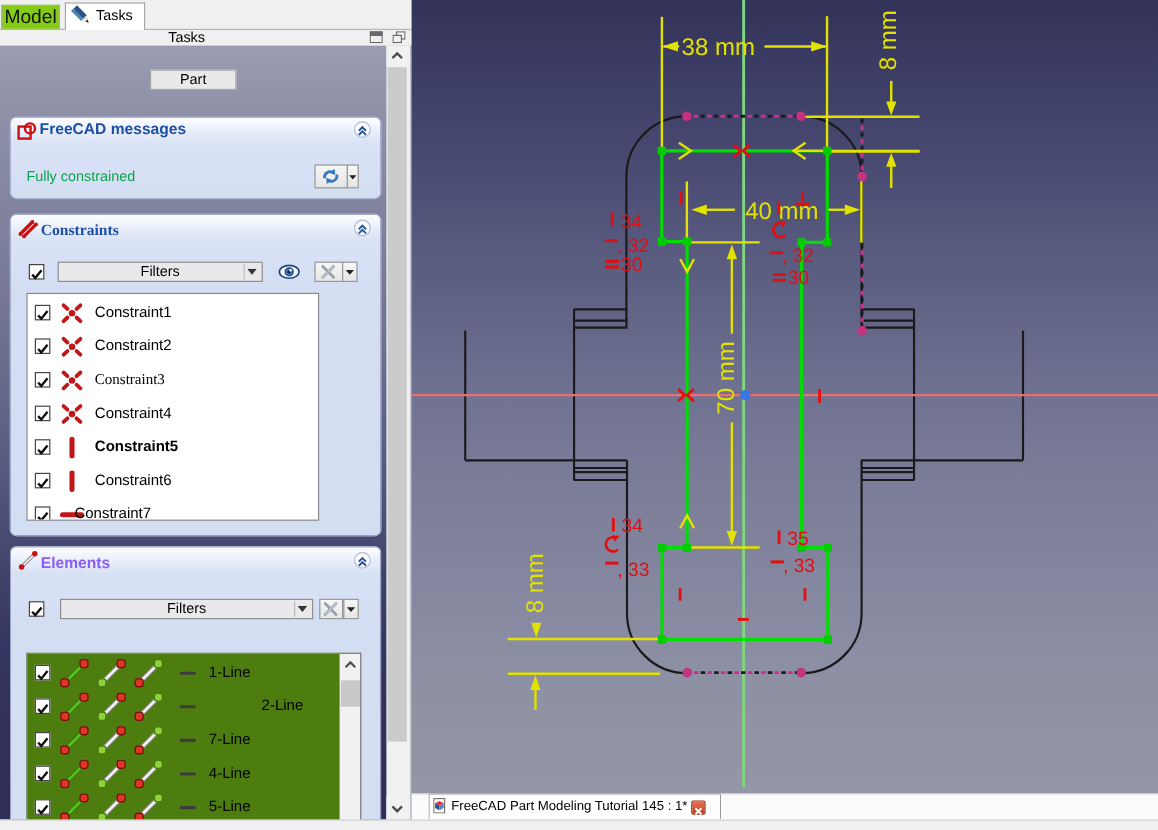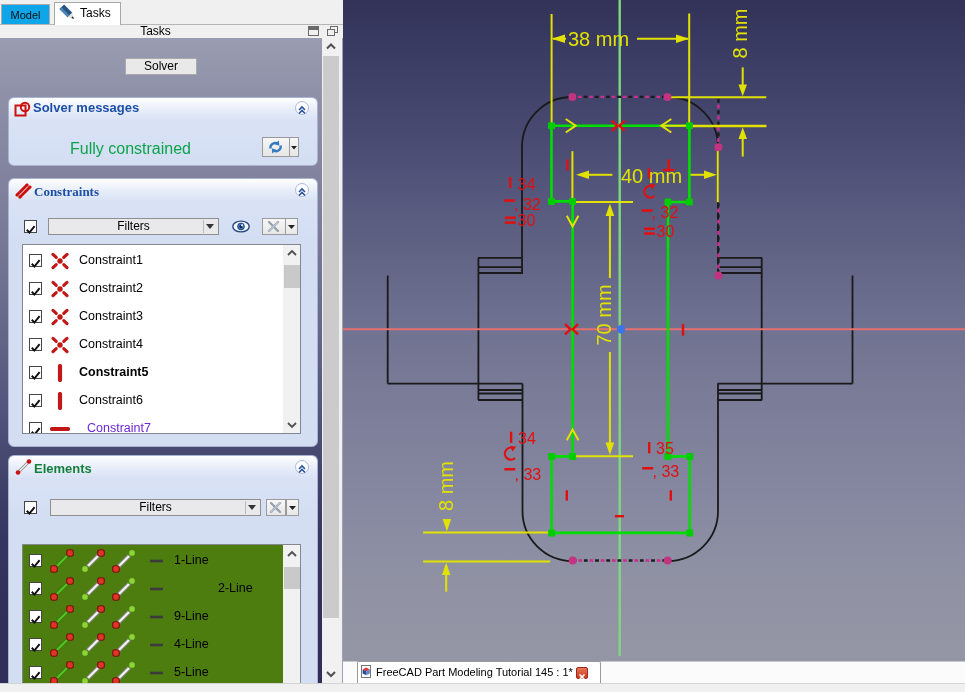--- a/index.html
+++ b/index.html
@@ -6,21 +6,21 @@
   body{width:965px;height:692px;position:relative;overflow:hidden;
        font-family:"Liberation Sans", sans-serif;background:#f0f0f0;}
   .abs{position:absolute;}
 </style>
 </head>
 <body>
 
 <div class="abs" id="leftcol" style="left:0;top:0;width:343px;height:692px;background:#f0f0f0;">
 
   <div class="abs" style="left:0;top:0;width:343px;height:24px;background:#f0f0f0;border-bottom:1px solid #b6b6b6;"></div>
-  <div class="abs" style="left:1px;top:4px;width:49px;height:20px;background:#0ea5e9;border:1px solid #acacac;border-bottom:none;box-sizing:border-box;font-size:11px;color:#111;text-align:center;line-height:20px;">Model</div>
+  <div class="abs" style="left:1px;top:4px;width:49px;height:20px;background:#84cc16;border:1px solid #acacac;border-bottom:none;box-sizing:border-box;font-size:16px;color:#111;text-align:center;line-height:20px;">Model</div>
   <div class="abs" style="left:54px;top:2px;width:67px;height:23px;background:#ffffff;border:1px solid #a8a8a8;border-bottom:none;box-sizing:border-box;"></div>
   <svg class="abs" style="left:59px;top:4px" width="18" height="18" viewBox="0 0 18 18">
     <g transform="rotate(-45 9 9)">
       <rect x="5.7" y="0.2" width="6.6" height="11.6" fill="#27557f"></rect>
       <rect x="5.7" y="0.2" width="2.7" height="11.6" fill="#4a86b8"></rect>
       <polygon points="5.7,11.8 12.3,11.8 9,17.4" fill="#e8e4da"></polygon>
       <polygon points="7.9,14.8 10.1,14.8 9,17.4" fill="#222"></polygon>
     </g>
   </svg>
   <div class="abs" style="left:80px;top:2px;width:40px;height:23px;font-size:12px;color:#000;line-height:23px;">Tasks</div>
@@ -41,35 +41,35 @@
   <div class="abs" style="left:322px;top:38px;width:18px;height:645px;background:#f1f1f1;"></div>
   <div class="abs" style="left:322px;top:38px;width:18px;height:17px;background:#f1f1f1;color:#505050;"><svg width="18" height="17">
         <polyline points="5,10.5 9,6.5 13,10.5" fill="none" stroke="#505050" stroke-width="2"></polyline>
       </svg></div>
   <div class="abs" style="left:323px;top:56px;width:16px;height:562px;background:#cbcbcb;"></div>
   <div class="abs" style="left:322px;top:664px;width:18px;height:19px;background:#f1f1f1;"><svg width="18" height="19">
         <polyline points="5,8 9,12 13,8" fill="none" stroke="#505050" stroke-width="2"></polyline>
       </svg></div>
   <div class="abs" style="left:340px;top:38px;width:3px;height:645px;background:#f0f0f0;border-right:1px solid #9fa2b2;box-sizing:border-box;"></div>
 
-  <div class="abs" style="left:125px;top:58px;width:72px;height:17px;background:#e9e9e9;border:1px solid #a9a9a9;box-sizing:border-box;font-size:12px;text-align:center;line-height:15px;color:#000;">Solver</div>
+  <div class="abs" style="left:125px;top:58px;width:72px;height:17px;background:#e9e9e9;border:1px solid #a9a9a9;box-sizing:border-box;font-size:12px;text-align:center;line-height:15px;color:#000;">Part</div>
 
   <div class="abs" style="left:8px;top:97px;width:310px;height:69px;border:1px solid #a9b4d2;border-radius:6px;box-sizing:border-box;background:linear-gradient(180deg,#fdfeff 0%,#e7edf9 12px,#d9e2f5 22px,#d4def3 100%);"></div>
   <svg class="abs" style="left:14px;top:101px" width="17" height="16" viewBox="0 0 17 16">
     <rect x="1.5" y="4.5" width="10" height="10" fill="none" stroke="#cc1111" stroke-width="2"></rect>
     <circle cx="11" cy="6" r="4.2" fill="none" stroke="#cc1111" stroke-width="2"></circle>
   </svg>
-  <div class="abs" style="left:33px;top:100px;font-size:13px;font-weight:bold;color:#1c4fa8;">Solver messages</div>
+  <div class="abs" style="left:33px;top:100px;font-size:13px;font-weight:bold;color:#1c4fa8;">FreeCAD messages</div>
   <div class="abs" style="left:295px;top:101px;width:14px;height:14px;border-radius:8px;background:#fdfdff;border:1px solid #aebada;box-sizing:border-box;"><svg width="12" height="12">
         <g fill="none" stroke="#27539b" stroke-width="1.6">
           <polyline points="3,6 6,3 9,6"></polyline>
           <polyline points="3,9.5 6,6.5 9,9.5"></polyline>
         </g>
       </svg></div>
-  <div class="abs" style="left:22px;top:140px;font-size:16px;color:#0aa44c;margin-left:48px;">Fully constrained</div>
+  <div class="abs" style="left:22px;top:140px;font-size:12px;color:#0aa44c;">Fully constrained</div>
   <div class="abs" style="left:262px;top:137px;width:28px;height:20px;background:linear-gradient(#f6f6f6,#e6e6e6);border:1px solid #9a9a9a;box-sizing:border-box;"></div>
   <svg class="abs" style="left:266px;top:140px" width="20" height="14" viewBox="0 0 20 14">
     <g fill="none" stroke="#3579c0" stroke-width="2.3">
       <path d="M4.5,8.5 A4.6,4.6 0 0 1 12,4.2"></path>
       <path d="M14.6,5.5 A4.6,4.6 0 0 1 7,9.9"></path>
     </g>
     <polygon points="12.8,0.6 13.4,5.8 8.6,4.0" fill="#3579c0"></polygon>
     <polygon points="6.3,13.4 5.8,8.2 10.6,10.1" fill="#3579c0"></polygon>
   </svg>
   <div class="abs" style="left:289px;top:137px;width:10px;height:20px;background:linear-gradient(#f6f6f6,#e6e6e6);border:1px solid #9a9a9a;box-sizing:border-box;"><svg width="8" height="18">
@@ -112,21 +112,21 @@
     <g stroke="#9aa0a8" stroke-width="2.4" stroke-linecap="round">
         <line x1="3" y1="11" x2="12" y2="2"></line>
         <line x1="3" y1="2" x2="12" y2="11"></line>
       </g>
     <line x1="3" y1="11" x2="12" y2="2" stroke="#b8cadf" stroke-width="1.2" stroke-linecap="round"></line>
   </svg>
   <div class="abs" style="left:285px;top:218px;width:13px;height:17px;background:linear-gradient(#f7f7f7,#e7e7e7);border:1px solid #9a9a9a;box-sizing:border-box;"><svg width="11" height="15">
         <polygon points="2,6 9,6 5.5,10" fill="#222"></polygon>
       </svg></div>
 
-  <div class="abs" style="left:22px;top:244px;width:279px;height:190px;background:#ffffff;border:1px solid #828790;box-sizing:border-box;overflow:hidden;" id="clist">
+  <div class="abs" style="left:22px;top:244px;width:244px;height:190px;background:#ffffff;border:1px solid #828790;box-sizing:border-box;overflow:hidden;" id="clist">
 <div class="abs" style="left:6px;top:9px;width:13px;height:13px;background:#fff;border:1px solid #454545;box-sizing:border-box;"><svg width="11" height="11">
           <polyline points="1.8,5.8 4.4,8.6 9.6,2.2" fill="none" stroke="#111" stroke-width="2"></polyline>
         </svg></div>
 <svg class="abs" style="left:27px;top:7px" width="20" height="18" viewBox="0 0 20 18">
         <g stroke="#c01818" stroke-width="3.2" stroke-linecap="round">
           <line x1="3.0" y1="2.4" x2="6.2" y2="5.4"></line>
           <line x1="17.0" y1="2.4" x2="13.8" y2="5.4"></line>
           <line x1="3.0" y1="15.6" x2="6.2" y2="12.6"></line>
           <line x1="17.0" y1="15.6" x2="13.8" y2="12.6"></line>
         </g>
@@ -151,21 +151,21 @@
         </svg></div>
 <svg class="abs" style="left:27px;top:63px" width="20" height="18" viewBox="0 0 20 18">
         <g stroke="#c01818" stroke-width="3.2" stroke-linecap="round">
           <line x1="3.0" y1="2.4" x2="6.2" y2="5.4"></line>
           <line x1="17.0" y1="2.4" x2="13.8" y2="5.4"></line>
           <line x1="3.0" y1="15.6" x2="6.2" y2="12.6"></line>
           <line x1="17.0" y1="15.6" x2="13.8" y2="12.6"></line>
         </g>
         <circle cx="10" cy="9" r="2.7" fill="#c01818"></circle>
       </svg>
-<div class="abs" style="left:56px;top:64px;font-size:12.5px;color:#000;">Constraint3</div>
+<div class="abs" style="left:56px;top:64px;font-size:12.5px;color:#000;font-family:Liberation Serif, serif;">Constraint3</div>
 <div class="abs" style="left:6px;top:93px;width:13px;height:13px;background:#fff;border:1px solid #454545;box-sizing:border-box;"><svg width="11" height="11">
           <polyline points="1.8,5.8 4.4,8.6 9.6,2.2" fill="none" stroke="#111" stroke-width="2"></polyline>
         </svg></div>
 <svg class="abs" style="left:27px;top:91px" width="20" height="18" viewBox="0 0 20 18">
         <g stroke="#c01818" stroke-width="3.2" stroke-linecap="round">
           <line x1="3.0" y1="2.4" x2="6.2" y2="5.4"></line>
           <line x1="17.0" y1="2.4" x2="13.8" y2="5.4"></line>
           <line x1="3.0" y1="15.6" x2="6.2" y2="12.6"></line>
           <line x1="17.0" y1="15.6" x2="13.8" y2="12.6"></line>
         </g>
@@ -185,39 +185,39 @@
 <svg class="abs" style="left:34px;top:147px" width="6" height="18">
         <line x1="3" y1="2" x2="3" y2="16" stroke="#c01818" stroke-width="4.2" stroke-linecap="round"></line>
       </svg>
 <div class="abs" style="left:56px;top:148px;font-size:12.5px;color:#000;text-align:right;">Constraint6</div>
 <div class="abs" style="left:6px;top:177px;width:13px;height:13px;background:#fff;border:1px solid #454545;box-sizing:border-box;"><svg width="11" height="11">
           <polyline points="1.8,5.8 4.4,8.6 9.6,2.2" fill="none" stroke="#111" stroke-width="2"></polyline>
         </svg></div>
 <svg class="abs" style="left:27px;top:180px" width="20" height="8">
         <line x1="2" y1="4" x2="18" y2="4" stroke="#c01818" stroke-width="4.2" stroke-linecap="round"></line>
       </svg>
-<div class="abs" style="left:64px;top:176px;font-size:12.5px;color:#6d28d9;">Constraint7</div>
+<div class="abs" style="left:39px;top:176px;font-size:12.5px;color:#000000;">Constraint7</div>
 <div class="abs" style="left:260px;top:0;width:18px;height:190px;background:#f1f1f1;"></div>
 <svg class="abs" style="left:260px;top:1px" width="18" height="15">
         <polyline points="5,9 9,5 13,9" fill="none" stroke="#505050" stroke-width="1.8"></polyline>
       </svg>
 <div class="abs" style="left:261px;top:20px;width:16px;height:23px;background:#c9c9c9;"></div>
 <svg class="abs" style="left:260px;top:173px" width="18" height="15">
         <polyline points="5,5 9,9 13,5" fill="none" stroke="#505050" stroke-width="1.8"></polyline>
       </svg>
 </div>
 
   <div class="abs" style="left:8px;top:455px;width:310px;height:228px;border:1px solid #a9b4d2;border-radius:6px 6px 0 0;border-bottom:none;box-sizing:border-box;background:linear-gradient(180deg,#fdfeff 0%,#e7edf9 12px,#d9e2f5 22px,#d4def3 60px,#d4def3 100%);"></div>
   <svg class="abs" style="left:14px;top:459px" width="19" height="17" viewBox="0 0 19 17">
     <line x1="4" y1="13.5" x2="15" y2="2.5" stroke="#8a8a8a" stroke-width="3"></line>
     <line x1="4" y1="13.5" x2="15" y2="2.5" stroke="#efefef" stroke-width="1.4"></line>
     <circle cx="4" cy="13.5" r="2.3" fill="#cc1111"></circle>
       <circle cx="15" cy="2.5" r="2.3" fill="#cc1111"></circle>
   </svg>
-  <div class="abs" style="left:34px;top:461px;font-size:13px;font-weight:bold;color:#15803d;">Elements</div>
+  <div class="abs" style="left:34px;top:461px;font-size:13px;font-weight:bold;color:#8b5cf6;">Elements</div>
   <div class="abs" style="left:295px;top:460px;width:14px;height:14px;border-radius:8px;background:#fdfdff;border:1px solid #aebada;box-sizing:border-box;"><svg width="12" height="12">
         <g fill="none" stroke="#27539b" stroke-width="1.6">
           <polyline points="3,6 6,3 9,6"></polyline>
           <polyline points="3,9.5 6,6.5 9,9.5"></polyline>
         </g>
       </svg></div>
 
   <div class="abs" style="left:24px;top:501px;width:13px;height:13px;background:#fff;border:1px solid #454545;box-sizing:border-box;"><svg width="11" height="11">
         <polyline points="1.8,5.8 4.4,8.6 9.6,2.2" fill="none" stroke="#111" stroke-width="2"></polyline>
       </svg></div>
@@ -304,21 +304,21 @@
       </svg>
 <svg class="abs" style="left:88px;top:60px" width="26" height="25" viewBox="0 0 26 25">
         <line x1="5" y1="20" x2="21" y2="4" stroke="#888" stroke-width="4"></line>
         <line x1="5" y1="20" x2="21" y2="4" stroke="#f4f4f4" stroke-width="2.2"></line>
         <rect x="1.7" y="16.7" width="6.6" height="6.6" rx="2.2" fill="#e03424" stroke="#7a1010" stroke-width="1.1"></rect>
         <rect x="17.7" y="0.7" width="6.6" height="6.6" rx="2.2" fill="#8cd438" stroke="#4a7a10" stroke-width="1.1"></rect>
       </svg>
 <svg class="abs" style="left:126px;top:69px" width="16" height="6">
         <line x1="1" y1="3" x2="14" y2="3" stroke="#3c3c3c" stroke-width="2.6"></line>
       </svg>
-<div class="abs" style="left:151px;top:64px;font-size:12.5px;color:#000;">9-Line</div>
+<div class="abs" style="left:151px;top:64px;font-size:12.5px;color:#000;">7-Line</div>
 <div class="abs" style="left:6px;top:93px;width:13px;height:13px;background:#fff;border:1px solid #454545;box-sizing:border-box;"><svg width="11" height="11">
           <polyline points="1.8,5.8 4.4,8.6 9.6,2.2" fill="none" stroke="#111" stroke-width="2"></polyline>
         </svg></div>
 <svg class="abs" style="left:26px;top:88px" width="26" height="25" viewBox="0 0 26 25">
         <line x1="5" y1="20" x2="21" y2="4" stroke="#3a7a10" stroke-width="4"></line>
         <line x1="5" y1="20" x2="21" y2="4" stroke="#52c41e" stroke-width="2.2"></line>
         <rect x="1.7" y="16.7" width="6.6" height="6.6" rx="2.2" fill="#e03424" stroke="#7a1010" stroke-width="1.1"></rect>
         <rect x="17.7" y="0.7" width="6.6" height="6.6" rx="2.2" fill="#e03424" stroke="#7a1010" stroke-width="1.1"></rect>
       </svg>
 <svg class="abs" style="left:57px;top:88px" width="26" height="25" viewBox="0 0 26 25">

